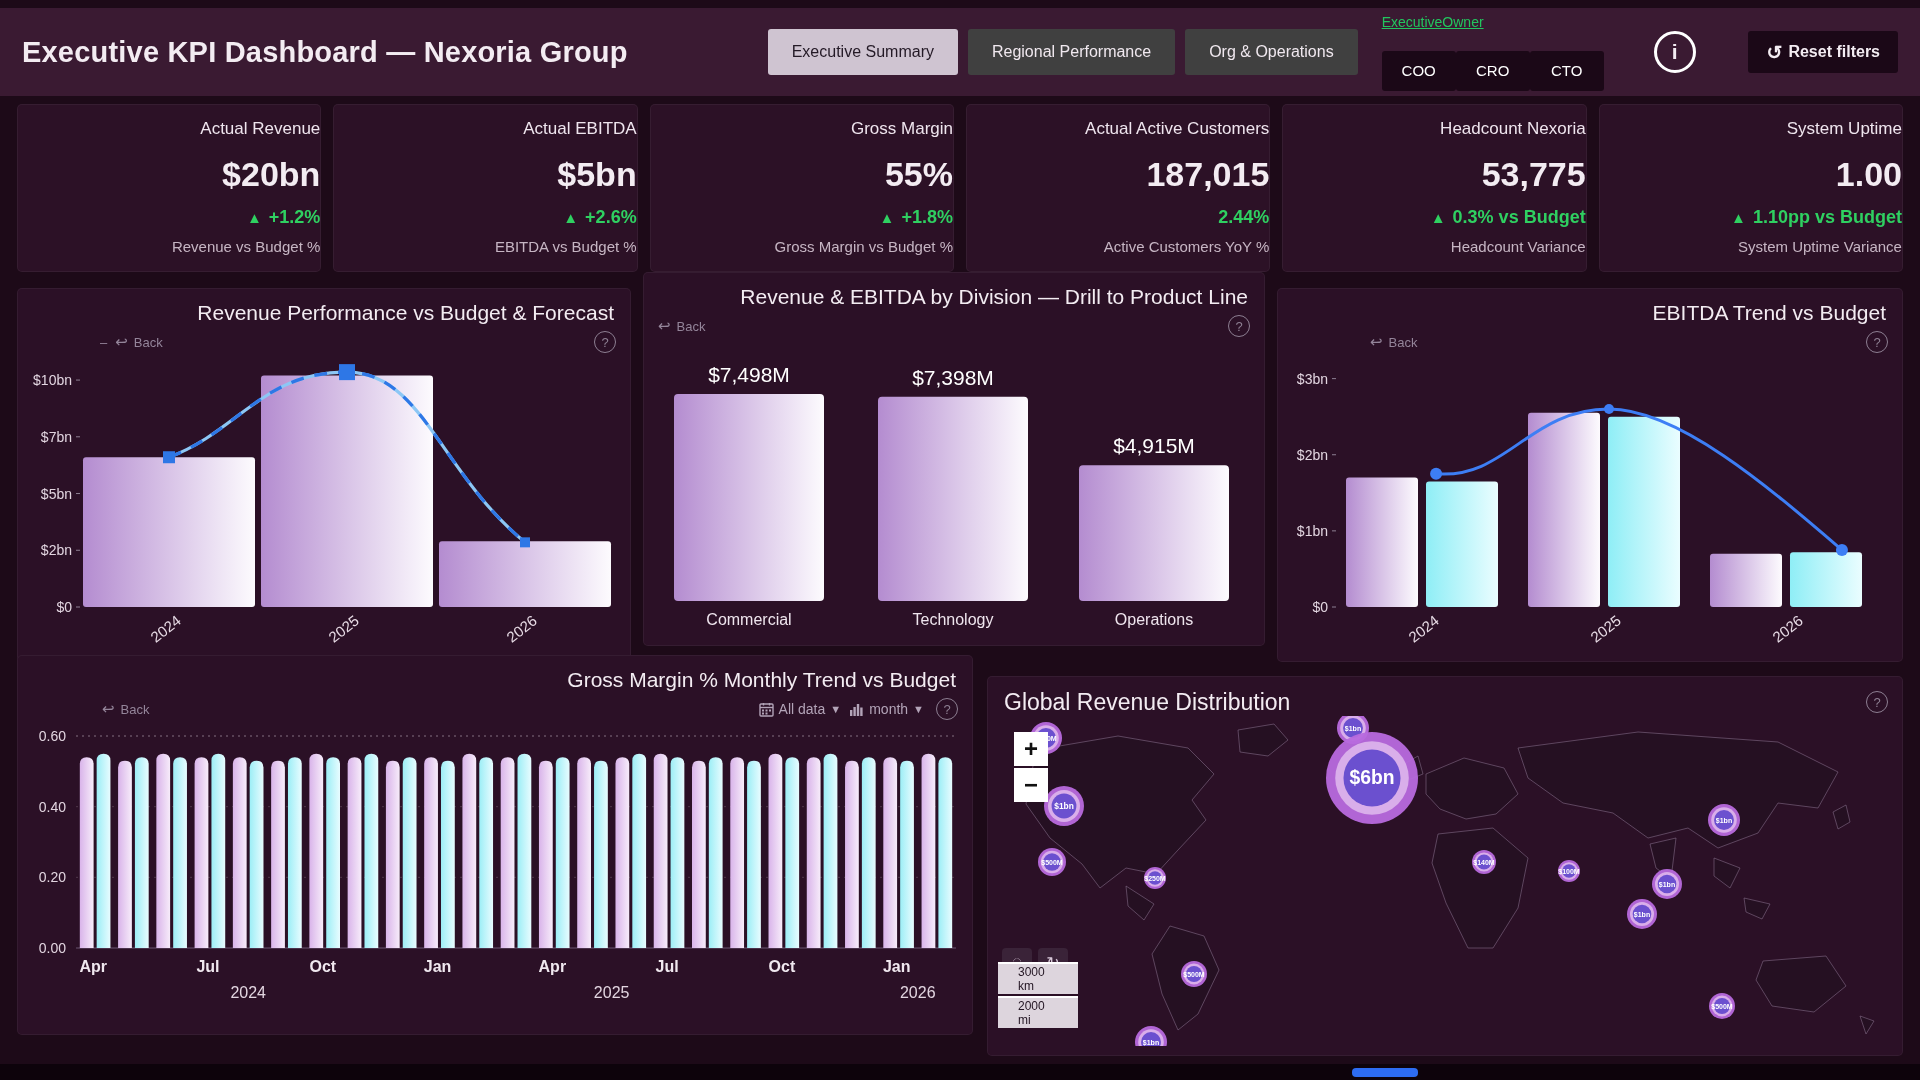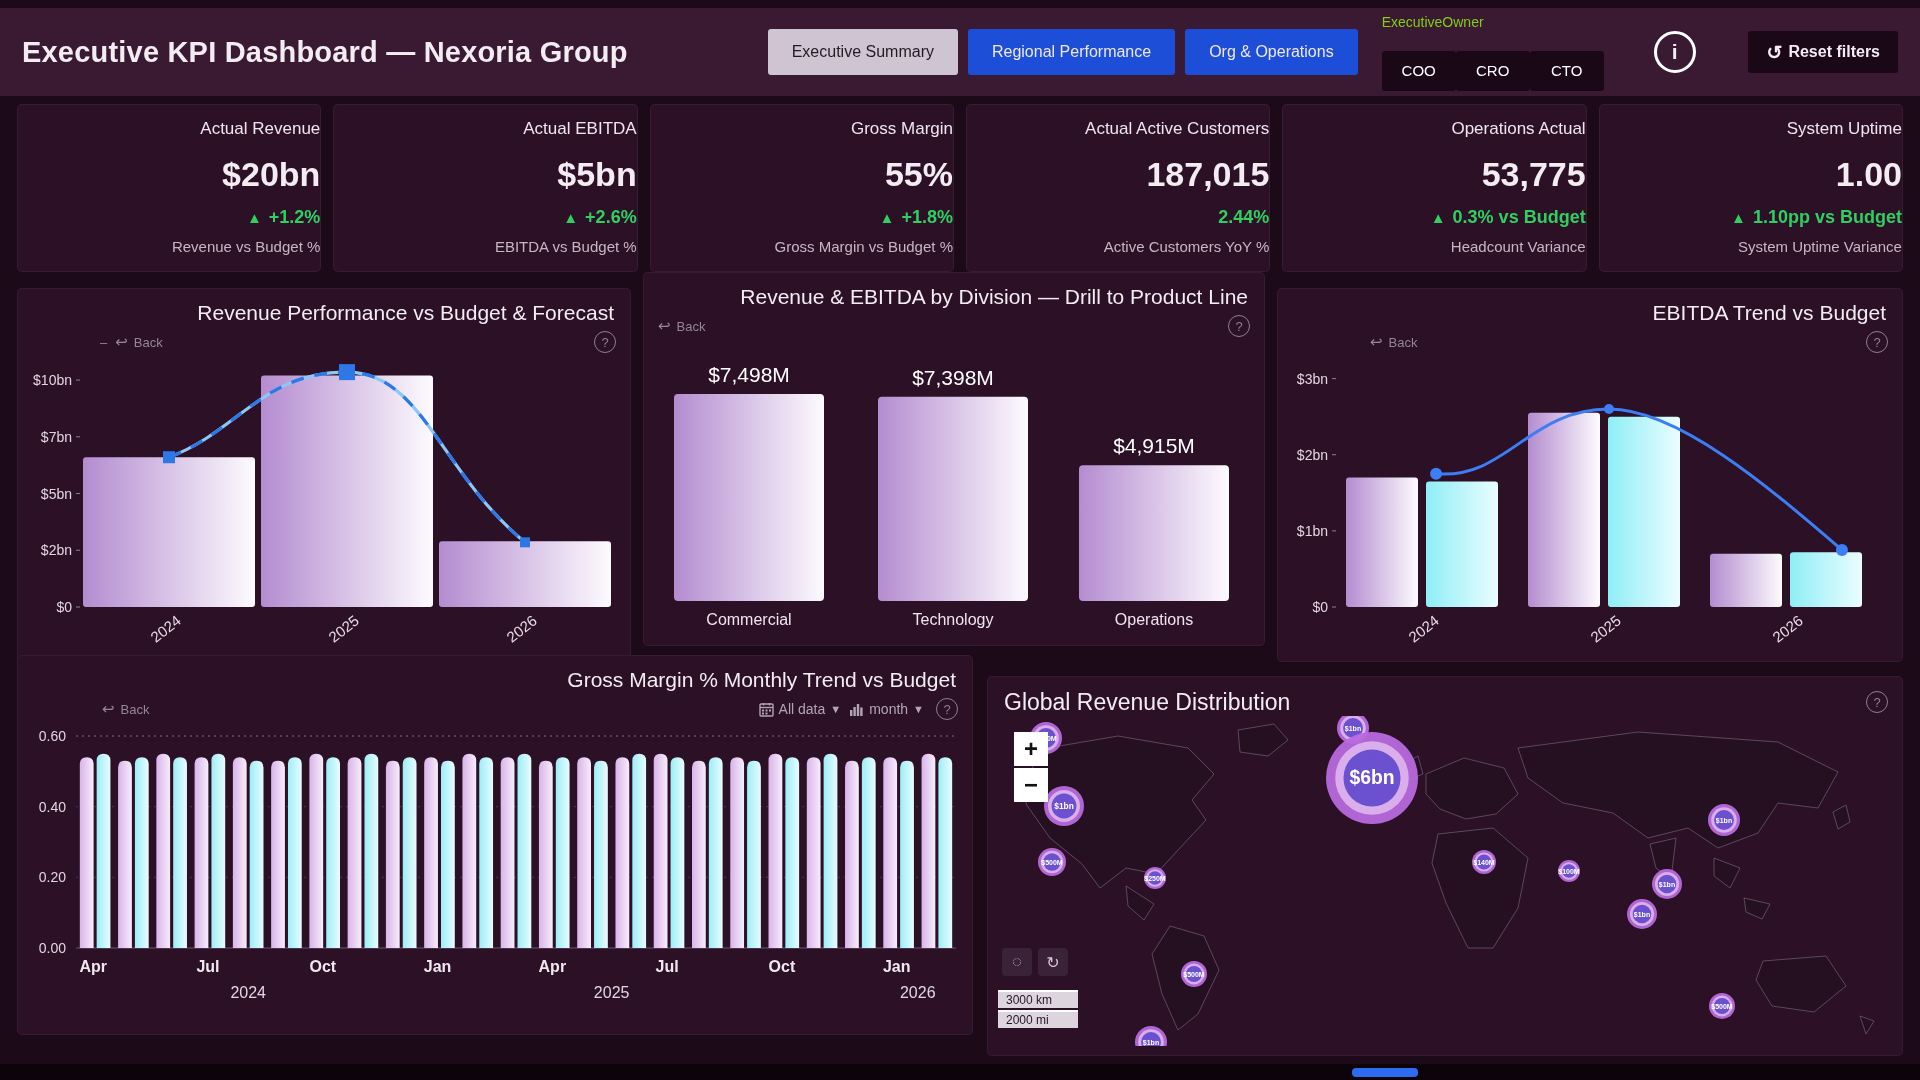--- a/index.html
+++ b/index.html
@@ -5,24 +5,24 @@
   * { margin:0; padding:0; box-sizing:border-box; }
   html,body { width:1920px; height:1080px; overflow:hidden; background:#14040f; }
   body { font-family:"Liberation Sans", sans-serif; color:#f3ecf2; }
 
   .stage { position:relative; width:1920px; height:1080px; background:#1d0a18; }
 
   
   .header-band { position:absolute; left:0; top:8px; width:1920px; height:88px; background:#3a1a32; display:flex; align-items:center; padding:0 22px; }
   .page-title { font-size:29px; font-weight:700; letter-spacing:.2px; }
   .tabs { display:flex; gap:10px; margin-left:140px;border-radius:20px; }
-  .tab { height:46px; padding:0 24px; display:flex; align-items:center; font-size:16px; background:#1d4ed8; color:#f0e8ef; border-radius:3px; cursor:pointer; }
+  .tab { height:46px; padding:0 24px; display:flex; align-items:center; font-size:16px; background:#404040; color:#f0e8ef; border-radius:3px; cursor:pointer; }
   .tab.active { background:#cfc4d1; color:#241a26; }
   .owner-group { margin-left:24px; display:flex; flex-direction:column; }
-  .owner-label { font-size:14px; margin-bottom:21px; color:#84cc16; }
+  .owner-label { font-size:14px; margin-bottom:21px; color:#22c55e;text-decoration:underline; }
   .owner-btns { display:flex; gap:0; }
   .owner-btn { width:74px; height:40px; background:#1b0817; color:#fff; font-size:15px; display:flex; align-items:center; justify-content:center; border-radius:3px; cursor:pointer; }
   .info-btn { width:42px; height:42px; border:3px solid #fff; border-radius:50%; display:flex; align-items:center; justify-content:center; font-size:21px; font-weight:600; margin-left:50px; cursor:pointer; }
   .reset-btn { margin-left:auto; height:42px; padding:0 18px; background:#1b0817; border-radius:3px; display:flex; align-items:center; gap:6px; font-size:16px; font-weight:600; cursor:pointer; }
   .reset-icon { font-size:19px; }
 
   
   .kpi-row { position:absolute; left:17px; top:104px; width:1886px; display:flex; gap:12px; }
   .kpi-card { flex:1; height:168px; background:#2c1126; border:1px solid rgba(255,255,255,.05); border-radius:5px; display:flex; flex-direction:column; align-items:flex-end; padding-top:14px; }
   .kpi-title { font-size:17px; color:#efe5ee; }
@@ -52,21 +52,21 @@
   .chev { font-size:11px; }
 
   
   .map-wrap { position:relative; width:100%; height:330px; }
   .map-zoom { position:absolute; left:26px; top:16px; display:flex; flex-direction:column; }
   .map-zoom .zbtn { width:34px; height:34px; background:#fff; color:#111; font-size:24px; font-weight:700; display:flex; align-items:center; justify-content:center; cursor:pointer; }
   .map-zoom .zbtn + .zbtn { margin-top:2px; }
   .map-tools { position:absolute; left:14px; bottom:70px; display:flex; gap:6px; }
   .map-tool { width:30px; height:28px; background:#3a2338; border-radius:4px; color:#d9c9da; display:flex; align-items:center; justify-content:center; font-size:16px; cursor:pointer; }
   .map-scale { position:absolute; left:10px; bottom:18px; display:flex; flex-direction:column; gap:2px; }
-  .scale-chip { width:80px; background:#ddd5dd; color:#221522; font-size:12px; padding:1px 8px; border-top:2px solid #fff; }
+  .scale-chip { width:80px; background:#ddd5dd; color:#221522; font-size:12px; padding:1px 20px; border-top:2px solid #fff; }
 
   
   .bottom-strip { position:absolute; left:0; bottom:0; width:1920px; height:16px; background:#0d030b; }
   .scroll-thumb { position:absolute; left:1352px; top:4px; width:66px; height:9px; border-radius:4px; background:#2d6cf2; }
 </style>
 </head>
 <body>
 
 <div class="stage">
 
@@ -122,21 +122,21 @@
       </div>
       <div class="kpi-card">
         <div class="kpi-title">Actual Active Customers</div>
      <div class="kpi-value">187,015</div>
      <div class="kpi-delta">
           <span>2.44%</span>
         </div>
      <div class="kpi-sub">Active Customers YoY %</div>
       </div>
       <div class="kpi-card">
-        <div class="kpi-title">Operations Actual</div>
+        <div class="kpi-title">Headcount Nexoria</div>
      <div class="kpi-value">53,775</div>
      <div class="kpi-delta">
           <span class="tri">▲</span>
           <span>0.3% vs Budget</span>
         </div>
      <div class="kpi-sub">Headcount Variance</div>
       </div>
       <div class="kpi-card">
         <div class="kpi-title">System Uptime</div>
      <div class="kpi-value">1.00</div>

